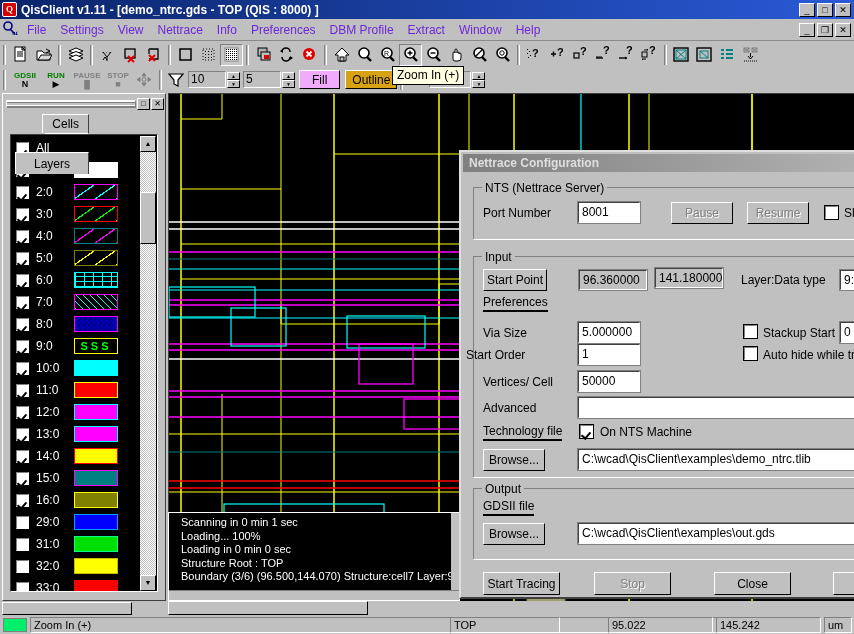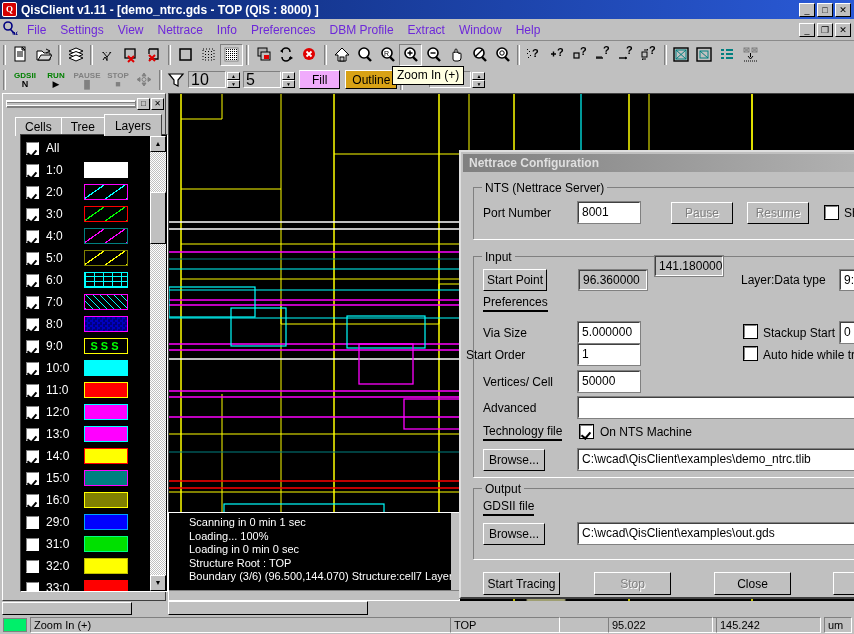--- a/index.html
+++ b/index.html
@@ -59,21 +59,21 @@
   .tbtn.pressed{
     border-top:1px solid #808080;border-left:1px solid #808080;
     border-right:1px solid #fff;border-bottom:1px solid #fff;background:#c8c8c8;
   }
   .tbtn svg{display:block;}
 
   .tinput{
     height:17px;width:38px;background:#c0c0c0;
     border-top:1px solid #808080;border-left:1px solid #808080;
     border-right:1px solid #fff;border-bottom:1px solid #fff;
-    font-size:16px;padding:0 2px;line-height:15px;color:#000;
+    font-size:12px;padding:0 2px;line-height:15px;color:#000;
     font-family:"Liberation Sans",sans-serif;
   }
   .spin{display:flex;flex-direction:column;margin-left:1px;}
   .spin div{
     width:13px;height:8px;background:#c0c0c0;
     border-top:1px solid #fff;border-left:1px solid #fff;
     border-right:1px solid #000;border-bottom:1px solid #000;
     font-size:5px;line-height:6px;text-align:center;
   }
   .fillbtn{
@@ -104,34 +104,33 @@
   .gripbar{position:absolute;left:3px;top:3px;width:158px;height:14px;display:flex;align-items:center;}
   .grip-lines{width:130px;height:8px;
     background:repeating-linear-gradient(#fff 0 1px,#808080 1px 2px,transparent 2px 4px);
     border-top:1px solid #fff;border-left:1px solid #fff;
     border-right:1px solid #808080;border-bottom:1px solid #808080;}
   .mini-btns{margin-left:auto;display:flex;gap:1px;}
   .mini-btn{width:13px;height:12px;background:#c0c0c0;
     border-top:1px solid #fff;border-left:1px solid #fff;
     border-right:1px solid #000;border-bottom:1px solid #000;
     font-size:8px;line-height:10px;text-align:center;}
-  .tabstrip{position:absolute;left:12px;top:20px;display:flex;align-items:flex-end;}
+  .tabstrip{position:absolute;left:12px;top:20px;display:flex;align-items:flex-end;flex-direction:column;}
   .tab{
     height:19px;padding:0 9px;background:#c0c0c0;font-size:12px;
     border-top:1px solid #fff;border-left:1px solid #fff;
     border-right:1px solid #404040;
     display:flex;align-items:center;margin-right:-1px;color:#000;
   }
-  .tab.active{height:22px;padding:0 10px;font-size:12px;z-index:3;position:relative;}
+  .tab.active{height:22px;padding:0 18px;font-size:12px;z-index:3;position:relative;}
   .layerbox{
     position:absolute;left:7px;top:40px;width:148px;height:458px;background:#000;
     border-top:1px solid #404040;border-left:1px solid #404040;
     border-right:1px solid #fff;border-bottom:1px solid #fff;
     overflow:hidden;
-    margin-left:10px;
   }
   .layerlist{position:absolute;left:0;top:2px;width:128px;}
   .lrow{height:22px;display:flex;align-items:center;padding-left:5px;}
   .lchk{
     width:13px;height:13px;background:#fff;
     border-top:1px solid #808080;border-left:1px solid #808080;
     border-right:1px solid #fff;border-bottom:1px solid #fff;
     outline:1px solid #000;
     position:relative;flex:0 0 auto;
   }
@@ -172,21 +171,21 @@
     font-size:15px;font-weight:bold;padding:0 3px;line-height:20px;
     font-family:"Liberation Sans",sans-serif;white-space:nowrap;z-index:12;
   }
   .cursor-mark{position:absolute;left:374px;top:255px;width:3px;height:60px;background:#1030ff;z-index:11;}
   .cursor-bar{position:absolute;left:366px;top:273px;width:20px;height:3px;background:#888;z-index:11;}
 
   
   .logwin{
     position:absolute;left:168px;top:512px;width:292px;height:89px;
     background:#000;border:1px solid #fff;z-index:20;
-    padding:3px 20px;overflow:hidden;text-decoration:underline;
+    padding:3px 12px;overflow:hidden;text-decoration:underline;
   }
   .logwin div{color:#fff;font-size:11px;line-height:13.5px;white-space:nowrap;
     font-family:"Liberation Sans",sans-serif;}
   .logscroll{position:absolute;right:0;top:0;width:8px;height:87px;background:#c0c0c0;}
 
   
   .dialog{
     position:absolute;left:459px;top:150px;width:430px;height:449px;
     background:#c0c0c0;
     border-top:2px solid #dfdfdf;border-left:2px solid #dfdfdf;
@@ -947,21 +946,21 @@
     <div class="dchk" style="left:364px;top:54px;"></div>
     <div class="dlabel" style="left:383px;top:54px;">Sh</div>
 
     <div class="group" style="left:12px;top:104px;width:406px;height:222px;">
       <div class="group-label">Input</div>
     </div>
     <div class="dbtn" style="left:22px;top:117px;width:64px;height:22px;">
       <div class="inner">Start Point</div>
     </div>
     <div class="dfield gray" style="left:118px;top:118px;width:68px;height:20px;">96.360000</div>
-    <div class="dfield gray" style="left:194px;top:104px;width:68px;height:20px;">141.180000</div>
+    <div class="dfield gray" style="left:194px;top:116px;width:68px;height:20px;">141.180000</div>
     <div class="dlabel" style="left:280px;top:121px;">Layer:Data type</div>
     <div class="dfield" style="left:379px;top:118px;width:44px;height:20px;">9:0</div>
 
     <div class="dlabel underline" style="left:22px;top:143px;">Preferences</div>
 
     <div class="dlabel" style="left:22px;top:174px;">Via Size</div>
     <div class="dfield" style="left:117px;top:170px;width:62px;height:21px;">5.000000</div>
     <div class="dchk" style="left:283px;top:173px;"></div>
     <div class="dlabel" style="left:302px;top:174px;">Stackup Start</div>
     <div class="dfield" style="left:379px;top:170px;width:44px;height:21px;">0</div>

